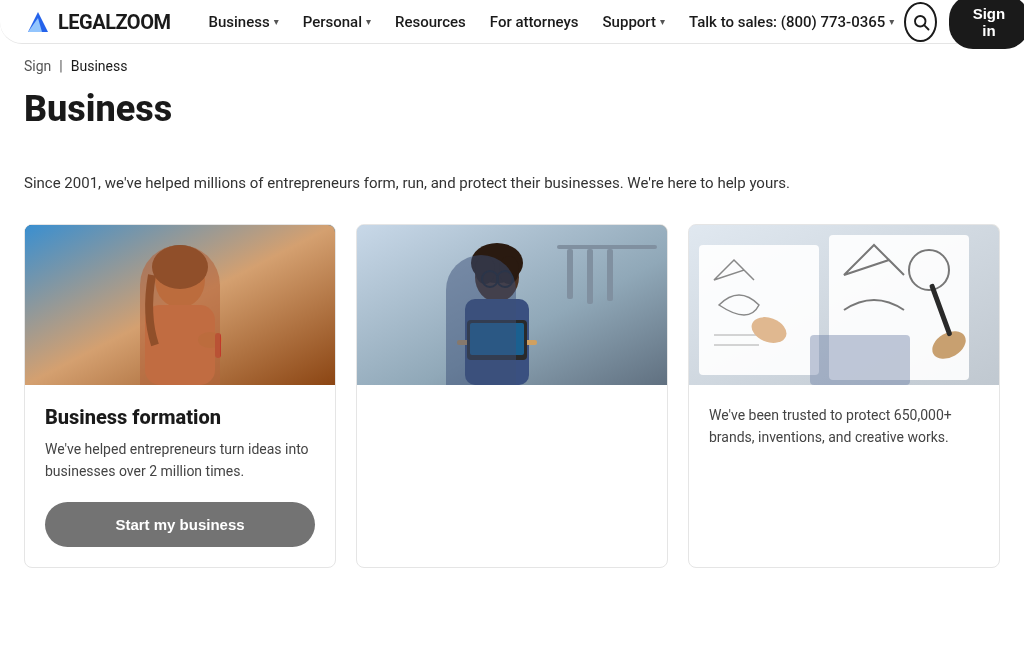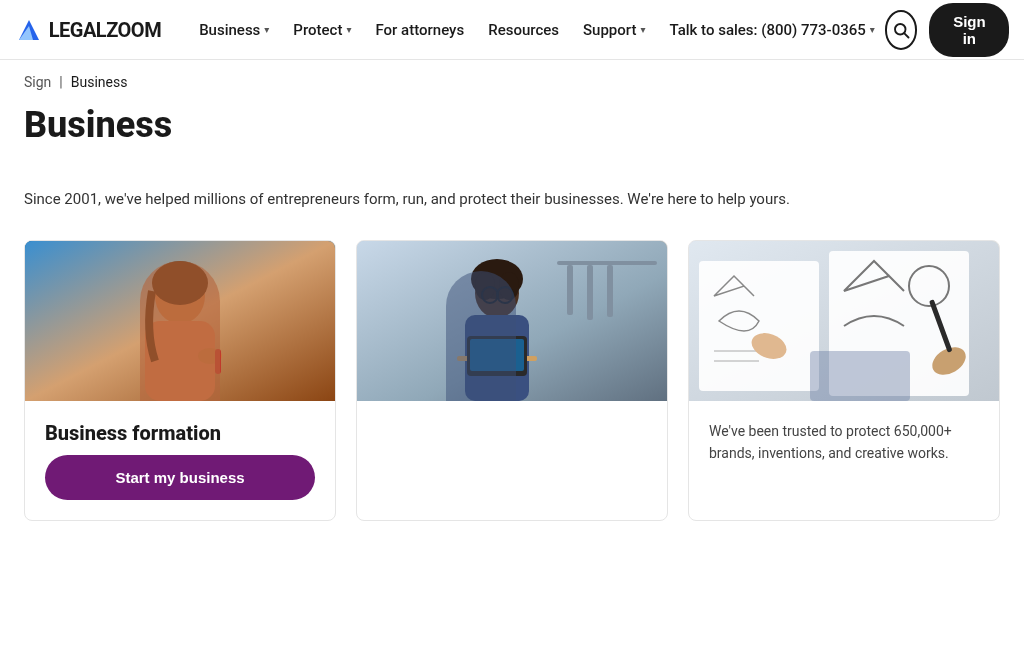--- a/index.html
+++ b/index.html
@@ -1,22 +1,23 @@
 <!DOCTYPE html>
 <html><head>
   <meta charset="utf-8">
   <style>
     * { box-sizing: border-box; margin: 0; padding: 0; }
     body { font-family: -apple-system, BlinkMacSystemFont, 'Segoe UI', Roboto, Arial, sans-serif; background: #fff; color: #1a1a1a; }
 
     
     .navbar {
-      display: flex; align-items: center; justify-content: center;
-      padding: 0 24px; height: 60px; border-bottom: 1px solid #e5e5e5;
+      display: flex; align-items: center; justify-content: flex-start;
+      padding: 0 24px; height: 44px; border-bottom: 1px solid #e5e5e5;
       background: #fff;
+      border-radius: 29px;
     }
     .nav-left { display: flex; align-items: center; gap: 28px; }
     .logo { display: flex; align-items: center; gap: 6px; text-decoration: none; }
     .logo-icon { width: 28px; height: 28px; }
     .logo-text { font-size: 20px; font-weight: 700; color: #1a1a1a; letter-spacing: -0.5px; }
     .nav-links { display: flex; align-items: center; gap: 4px; }
     .nav-item {
       display: flex; align-items: center; gap: 4px;
       padding: 8px 10px; font-size: 15px; font-weight: 500; color: #1a1a1a;
       cursor: pointer; border-radius: 4px; text-decoration: none; white-space: nowrap;
@@ -53,21 +54,21 @@
     .card-img-placeholder {
       width: 100%; height: 160px;
       background: #c8d8e8;
       display: flex; align-items: center; justify-content: center;
     }
     .card-body { padding: 20px; }
     .card-title { font-size: 20px; font-weight: 800; margin-bottom: 10px; }
     .card-desc { font-size: 14px; color: #444; line-height: 1.55; margin-bottom: 20px; }
     .card-btn {
       display: inline-block; padding: 14px 24px;
-      background: #701a75; color: #fff; border: none;
+      background: #737373; color: #fff; border: none;
       border-radius: 30px; font-size: 15px; font-weight: 700;
       cursor: pointer; text-align: center; width: 100%;
     }
 
     
     .img-craft {
       background: linear-gradient(135deg, #1a6ea8 0%, #3a9ad9 30%, #e8c8a0 60%, #c87040 100%);
       position: relative;
     }
     .img-office {
@@ -116,28 +117,28 @@
         <polygon points="4,24 14,10 18,24" fill="#93c5fd"></polygon>
       </svg>
       <span class="logo-text">LEGALZOOM</span>
     </a>
     <div class="nav-links">
       <a class="nav-item" href="#">
         <span>Business</span>
         <span class="chevron">▾</span>
       </a>
       <a class="nav-item" href="#">
-        <span>Protect</span>
-        <span class="chevron">▾</span>
+        <span>Personal</span>
+        <span class="chevron">▾</span>
+      </a>
+      <a class="nav-item" href="#">
+        <span>Resources</span>
       </a>
       <a class="nav-item" href="#">
         <span>For attorneys</span>
-      </a>
-      <a class="nav-item" href="#">
-        <span>Resources</span>
       </a>
       <a class="nav-item" href="#">
         <span>Support</span>
         <span class="chevron">▾</span>
       </a>
       <a class="nav-item" href="#">
         <span>Talk to sales: (800) 773-0365</span>
         <span class="chevron">▾</span>
       </a>
     </div>
@@ -184,20 +185,21 @@
 
           <ellipse cx="155" cy="42" rx="28" ry="22" fill="#5a3010"></ellipse>
           <path d="M127,50 Q120,90 130,120" stroke="#5a3010" stroke-width="8" fill="none"></path>
 
           <ellipse cx="185" cy="115" rx="12" ry="8" fill="#c87840"></ellipse>
           <rect x="190" y="108" width="6" height="25" rx="3" fill="#c0392b"></rect>
         </svg>
       </div>
       <div class="card-body">
         <h2 class="card-title">Business formation</h2>
+        <p class="card-desc">We've helped entrepreneurs turn ideas into businesses over 2 million times.</p>
         <button class="card-btn">Start my business</button>
       </div>
     </div>
 
     <div class="card">
       <div class="card-img-placeholder img-office">
         <svg width="100%" height="100%" viewBox="0 0 310 160" xmlns="http://www.w3.org/2000/svg">
           <defs>
             <linearGradient id="g2" x1="0%" y1="0%" x2="100%" y2="100%">
               <stop offset="0%" style="stop-color:#c8d8e8;stop-opacity:1"></stop>

